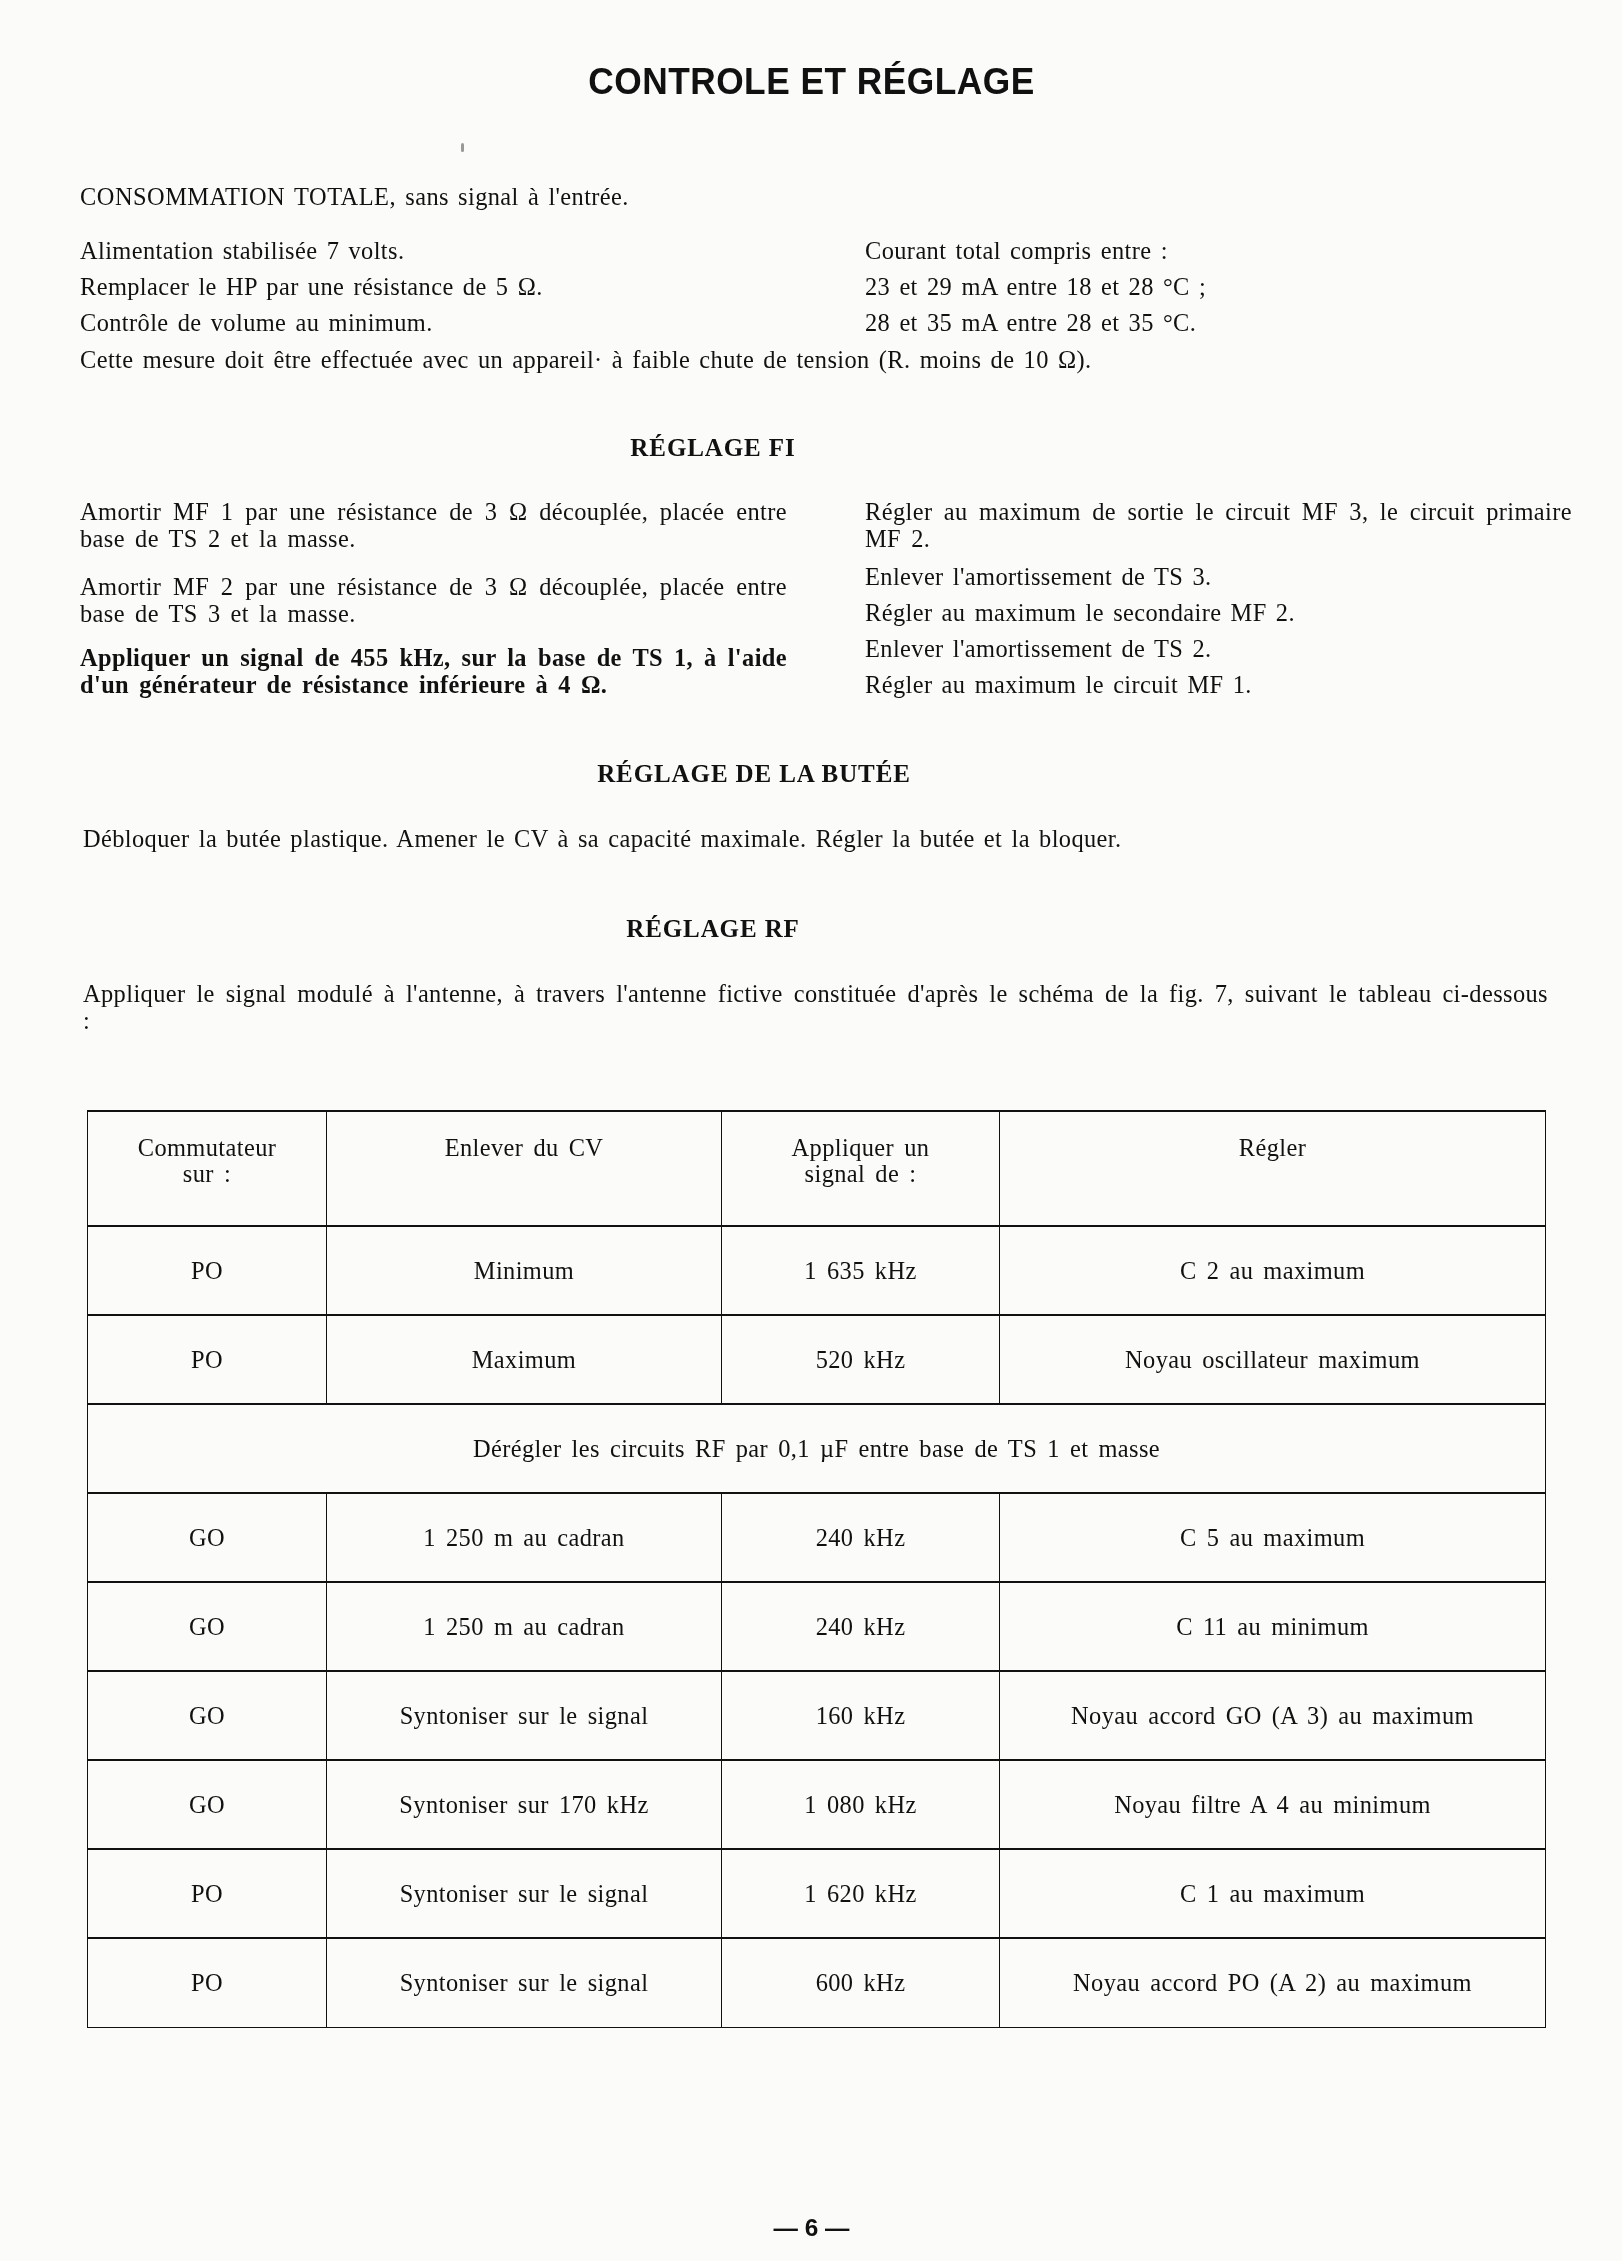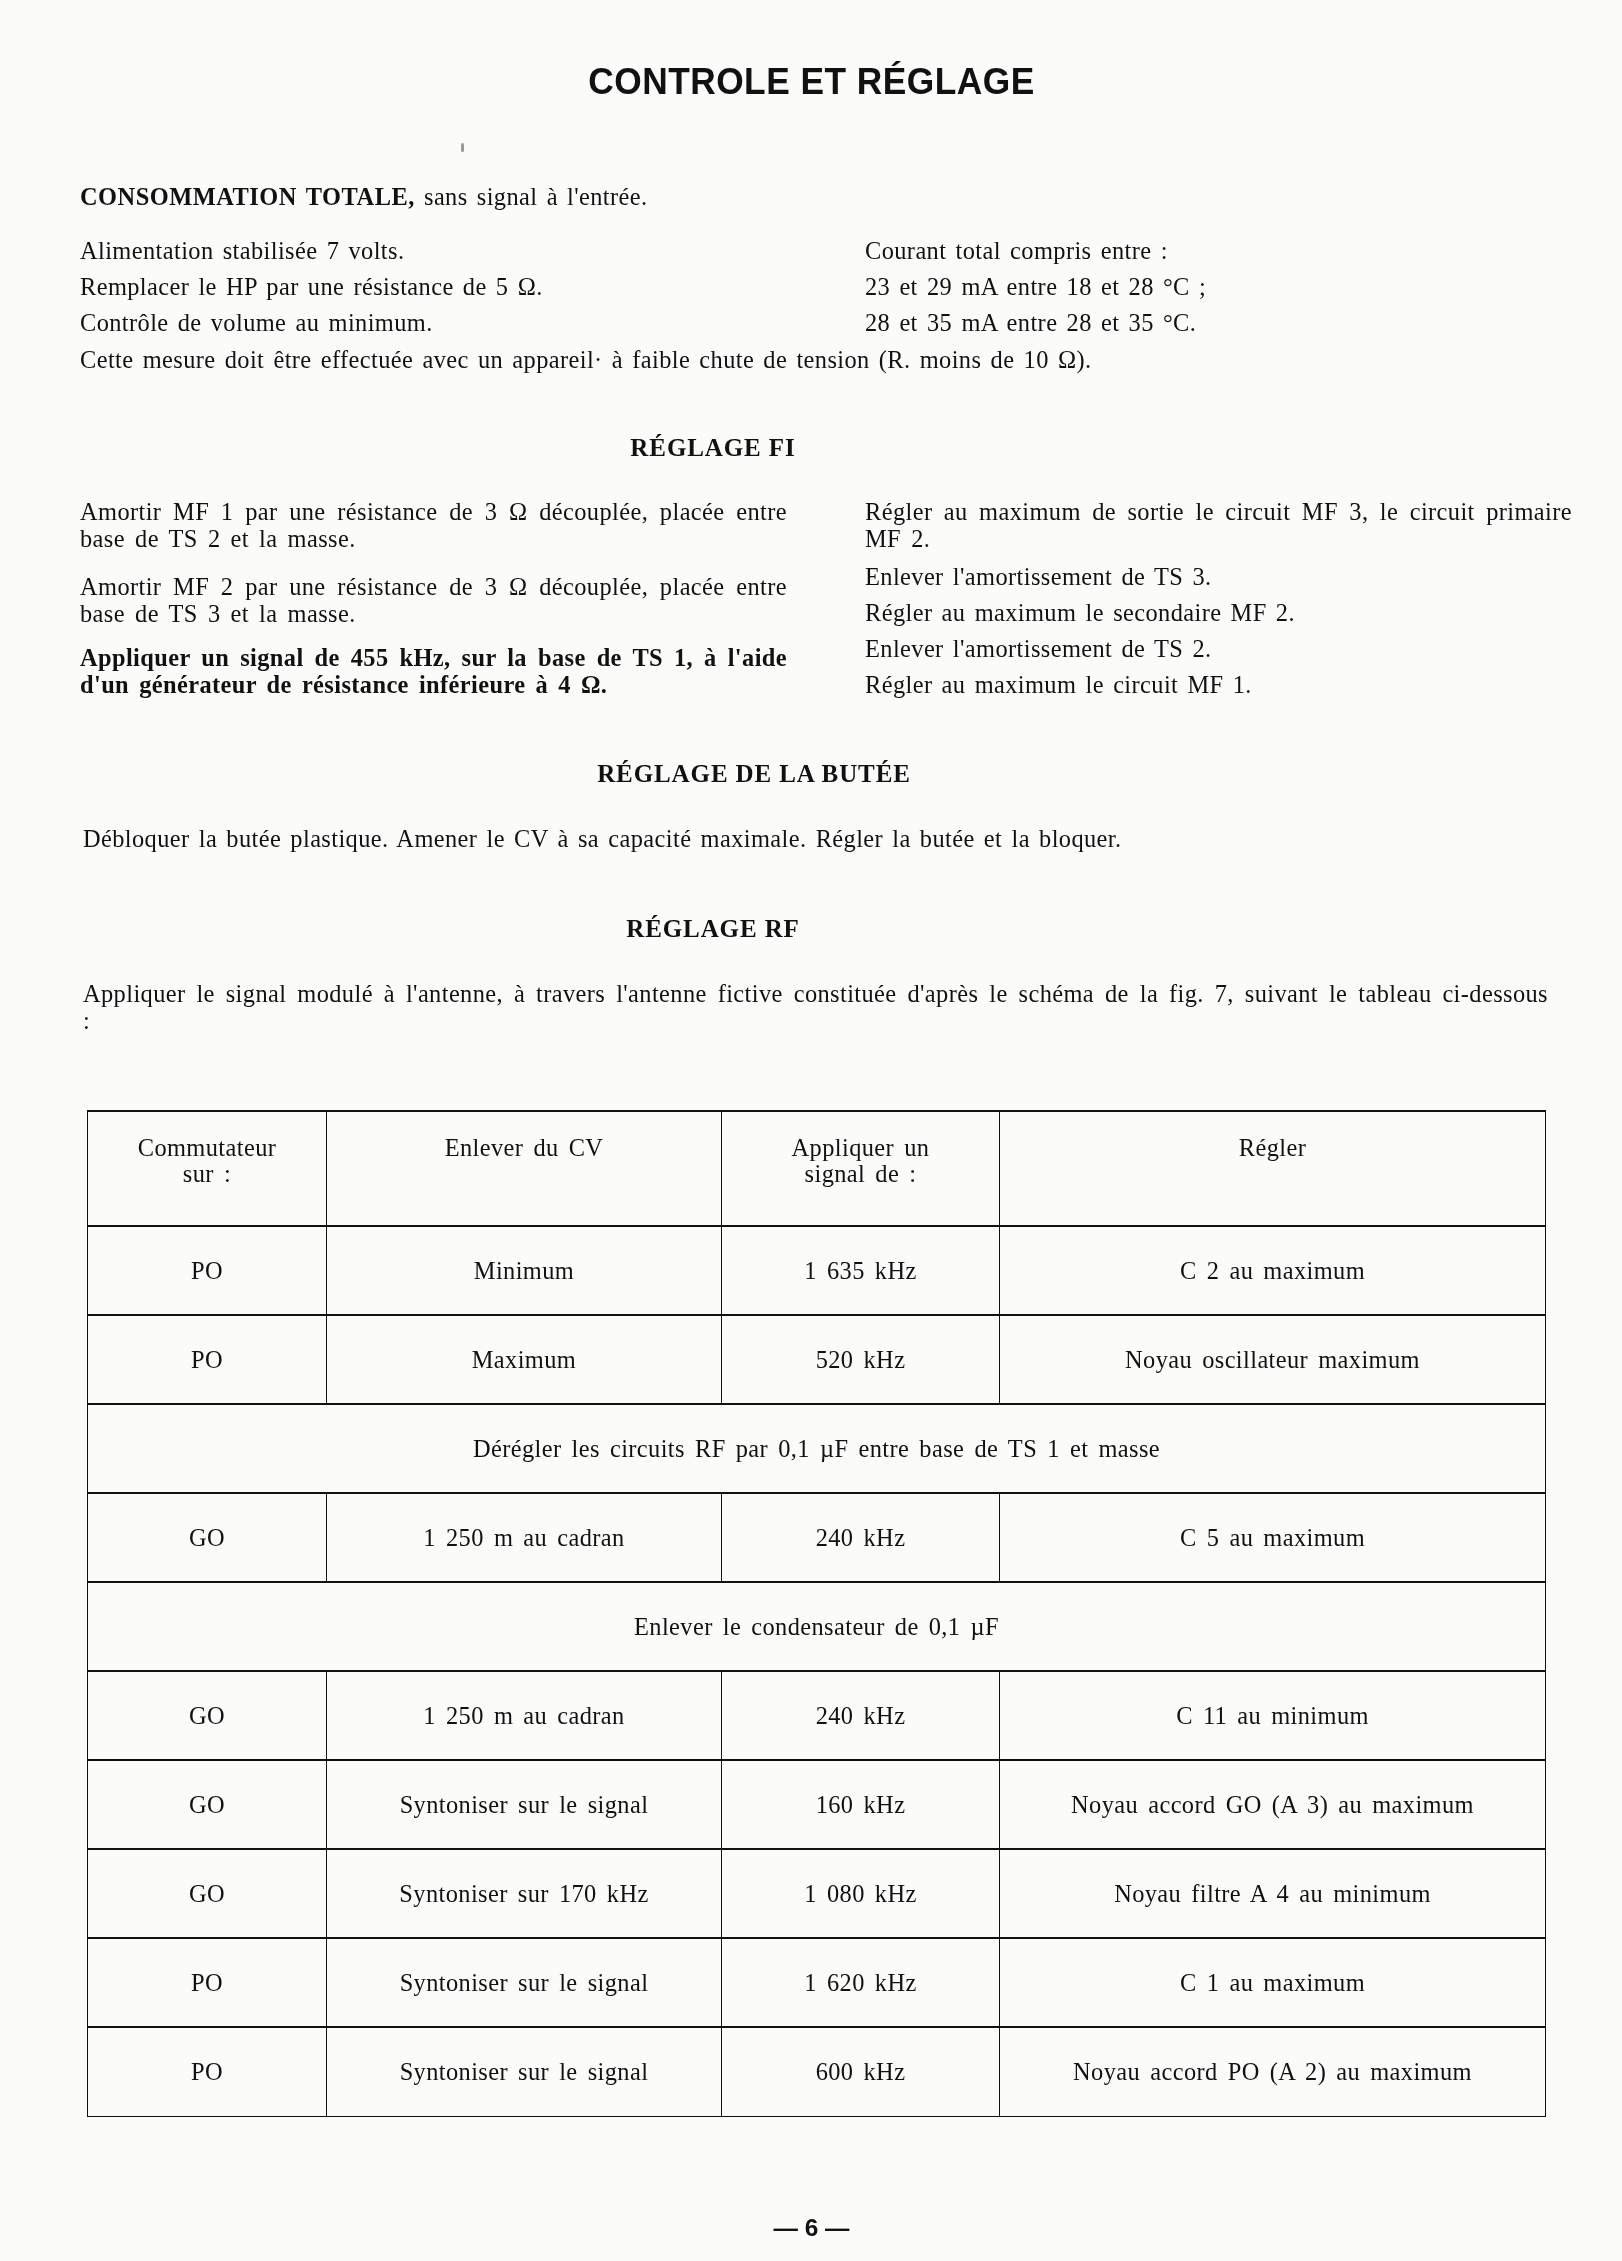--- a/index.html
+++ b/index.html
@@ -31,21 +31,21 @@
 
     .section-heading {
       left: 0; width: 1426px;
       text-align: center;
       font-weight: bold;
       font-size: 25px;
       letter-spacing: 0.9px;
     }
 
     .line { white-space: nowrap; letter-spacing: 0.4px; word-spacing: 2.7px; }
-    .bold { font-weight: bold; letter-spacing: 0.5px; }
+    .bold { font-weight: normal; letter-spacing: 0.5px; }
 
     .para { letter-spacing: 0.4px; word-spacing: 3.6px; text-align: justify; }
 
     
     .rf-table {
       position: absolute;
       left: 87px;
       top: 1110px;
       width: 1458px;
       border-collapse: collapse;
@@ -161,23 +161,20 @@
     </tr>
     <tr class="full">
       <td colspan="4">Dérégler les circuits RF par 0,1 µF entre base de TS 1 et masse</td>
     </tr>
     <tr>
       <td>GO</td>
       <td>1 250 m au cadran</td>
       <td>240 kHz</td>
       <td>C 5 au maximum</td>
     </tr>
-    <tr class="full">
-      <td colspan="4">Enlever le condensateur de 0,1 µF</td>
-    </tr>
     <tr>
       <td>GO</td>
       <td>1 250 m au cadran</td>
       <td>240 kHz</td>
       <td>C 11 au minimum</td>
     </tr>
     <tr>
       <td>GO</td>
       <td>Syntoniser sur le signal</td>
       <td>160 kHz</td>

